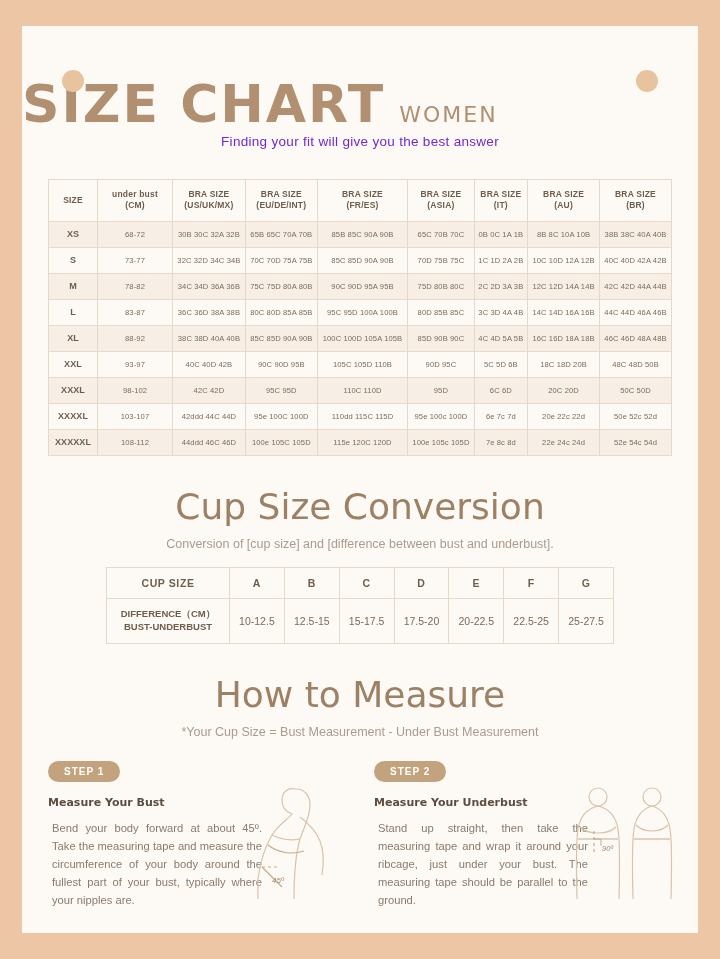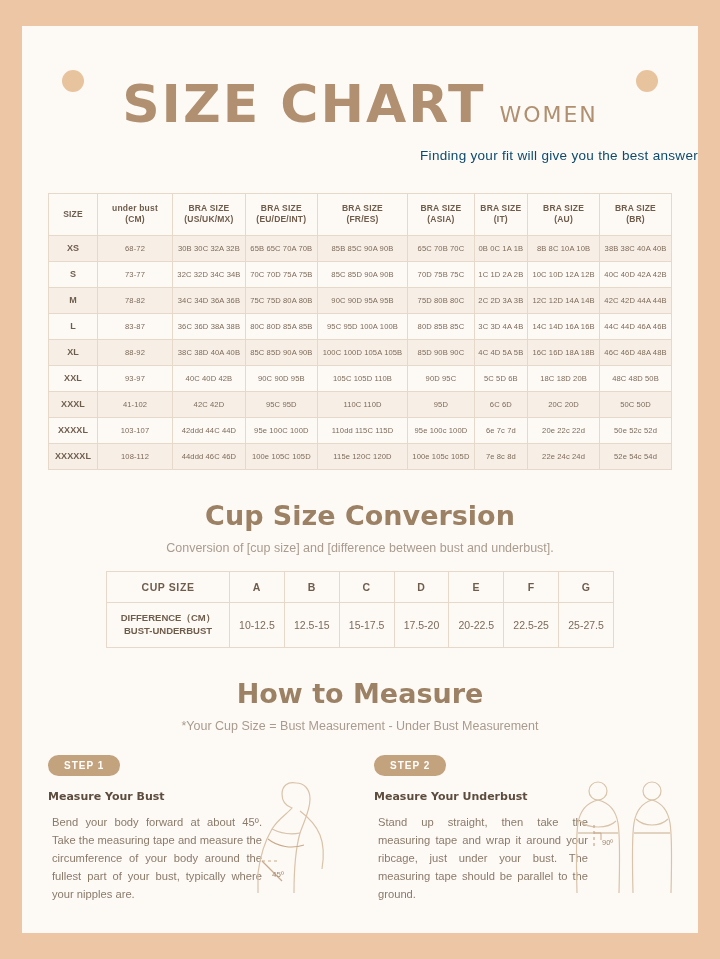--- a/index.html
+++ b/index.html
@@ -31,42 +31,40 @@
   .dot.left { left: 40px; top: 44px; }
   .dot.right { right: 40px; top: 44px; }
 
   .title-wrap {
     text-align: center;
     padding-top: 48px;
   }
   .title-line {
     display: flex;
     align-items: baseline;
-    justify-content: center;
+    justify-content: flex-start;
     gap: 14px;
   }
   .title {
     font-size: 52px;
     font-weight: bold;
     letter-spacing: 2px;
     color: #b09070;
     font-family: "DejaVu Sans", sans-serif;
   }
   .title-sub {
     font-size: 22px;
     letter-spacing: 2px;
     color: #b09070;
     font-family: "DejaVu Sans", sans-serif;
   }
   .tagline {
-    margin-top: 14px;
     font-size: 13.5px;
-    color: #0c4a6e;
+    color: #6d28d9;
     letter-spacing: .3px;
-    text-align: right;
   }
 
   
   .main-table-wrap {
     margin: 30px 26px 0 26px;
   }
   table {
     border-collapse: collapse;
     width: 100%;
   }
@@ -99,22 +97,22 @@
   .main-table th:first-child {
     width: 44px;
   }
   .main-table th:nth-child(2) {
     width: 70px;
   }
 
   
   .sect-title {
     text-align: center;
-    font-size: 27px;
-    font-weight: bold;
+    font-size: 36px;
+    font-weight: normal;
     color: #9c8164;
     font-family: "DejaVu Sans", sans-serif;
     margin-top: 30px;
   }
   .sect-sub {
     text-align: center;
     font-size: 12.5px;
     color: #a99b8e;
     margin-top: 10px;
   }
@@ -177,20 +175,21 @@
     margin: 4px;
     text-align: justify;
     width: 210px;
   }
   .figure {
     position: absolute;
     right: -4px;
     top: 22px;
     width: 112px;
     height: 118px;
+    font-style: italic;
   }
 </style>
 </head>
 <body>
 
 <div class="page">
 
   <div class="dot left"></div>
   <div class="dot right"></div>
 
@@ -305,21 +304,21 @@
           <td>40C 40D 42B</td>
           <td>90C 90D 95B</td>
           <td>105C 105D 110B</td>
           <td>90D 95C</td>
           <td>5C 5D 6B</td>
           <td>18C 18D 20B</td>
           <td>48C 48D 50B</td>
         </tr>
         <tr class="alt">
           <td class="sz">XXXL</td>
-          <td>41-102</td>
+          <td>98-102</td>
           <td>42C 42D</td>
           <td>95C 95D</td>
           <td>110C 110D</td>
           <td>95D</td>
           <td>6C 6D</td>
           <td>20C 20D</td>
           <td>50C 50D</td>
         </tr>
         <tr>
           <td class="sz">XXXXL</td>

